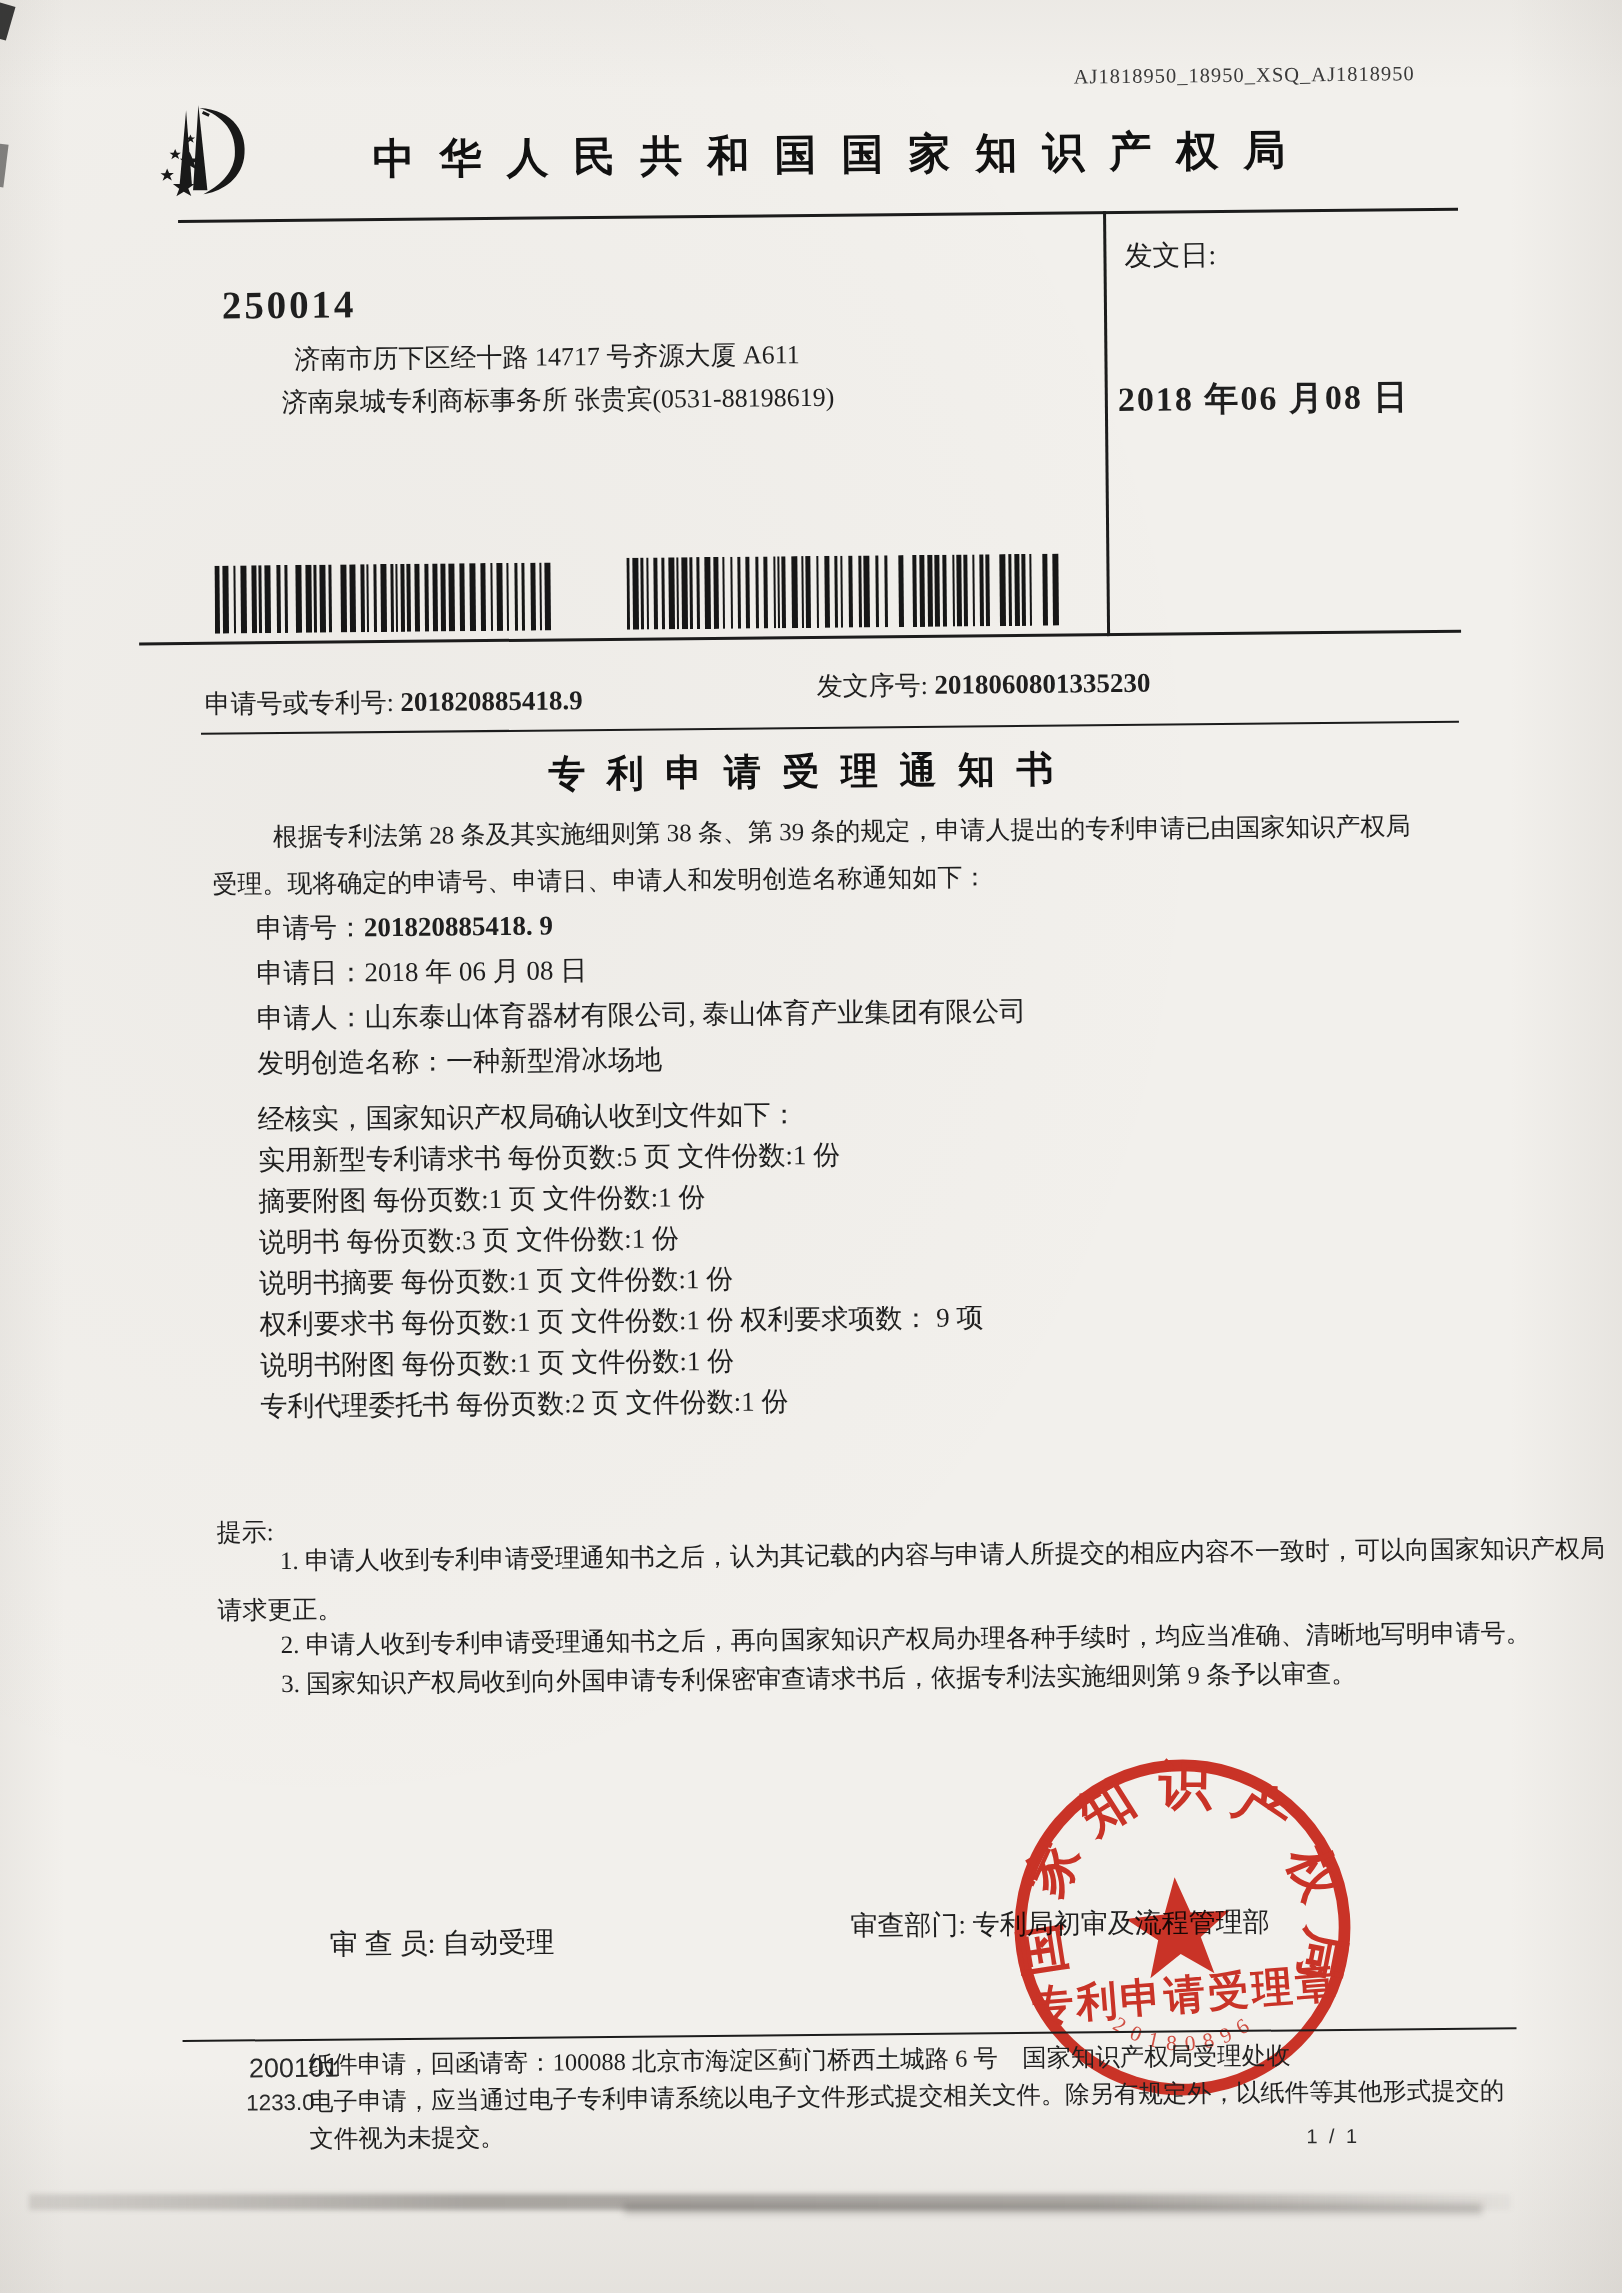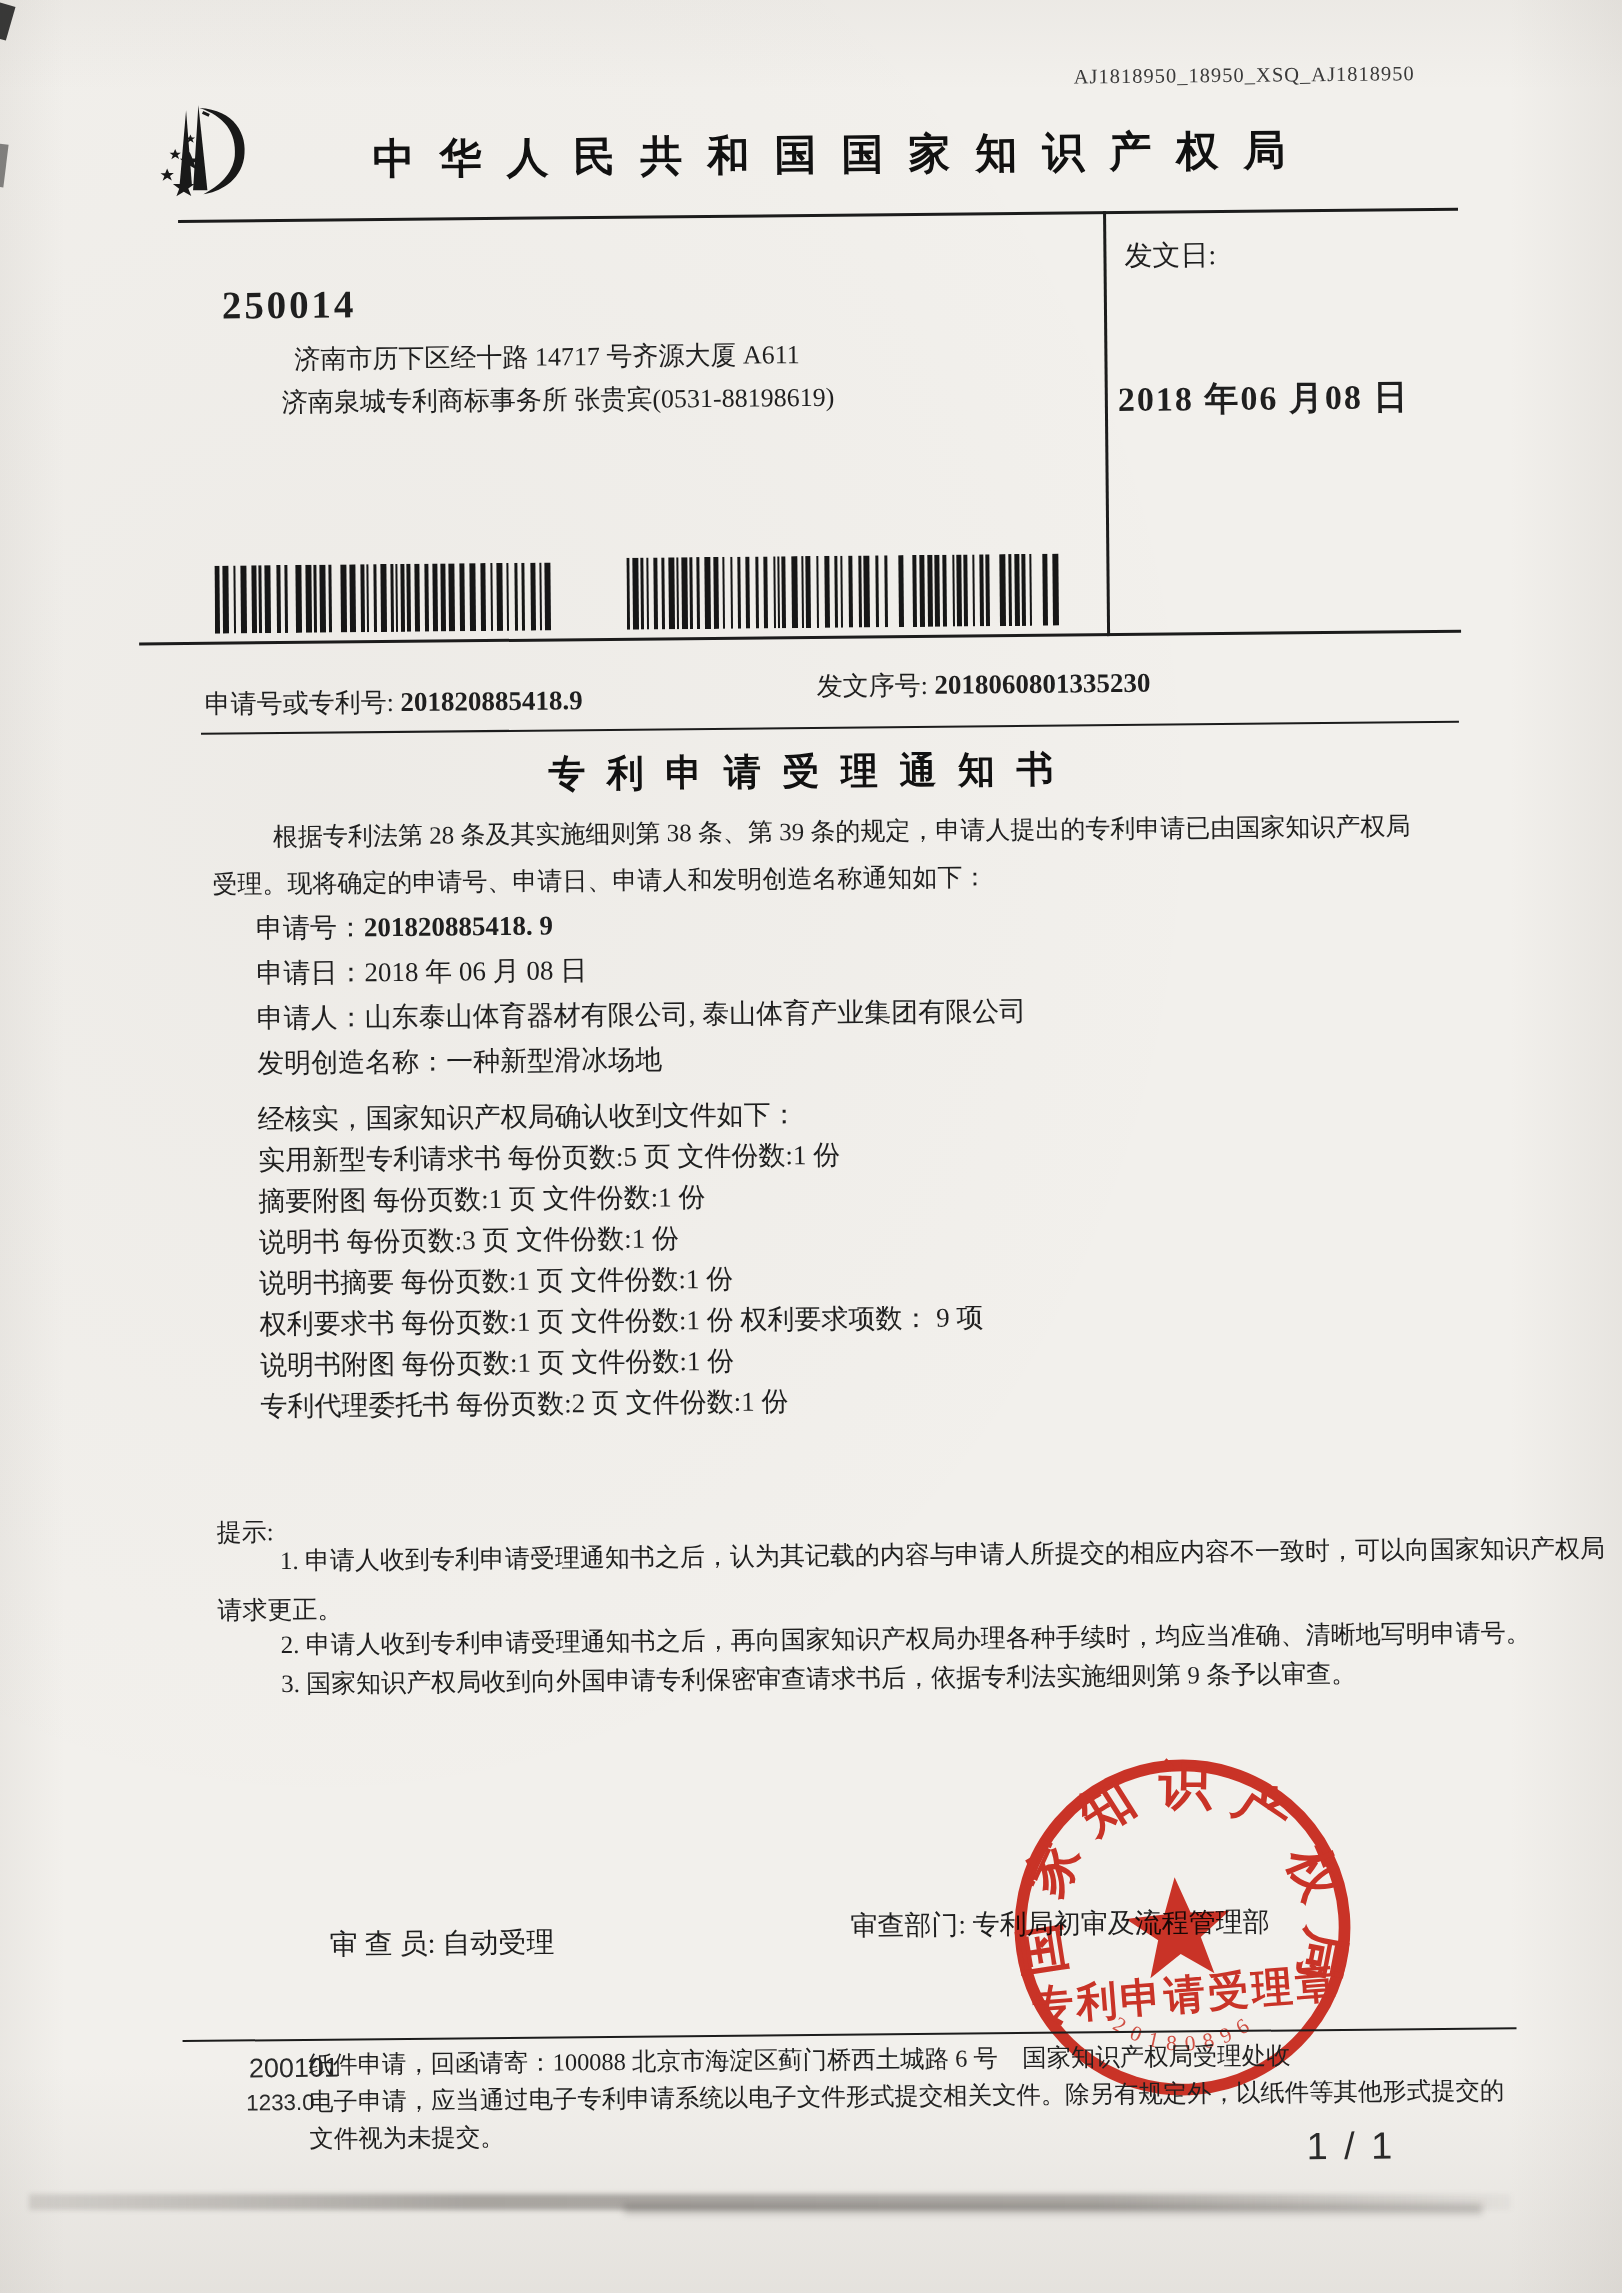--- a/index.html
+++ b/index.html
@@ -131,21 +131,21 @@
         <textPath href="#serPath" startOffset="16">20180896</textPath>
       </text>
     </svg>
 
     <div class="hline" style="left:174px;top:2034px;width:1334px;height:2px;"></div>
     <div class="abs sans" style="left:240px;top:2048px;font-size:27px;color:#2a2a2a;">200101</div>
     <div class="abs sans" style="left:237px;top:2085px;font-size:22.4px;color:#2a2a2a;">1233.0</div>
     <div class="abs" style="left:300px;top:2044px;font-size:24.4px;">纸件申请，回函请寄：100088  北京市海淀区蓟门桥西土城路 6 号　国家知识产权局受理处收</div>
     <div class="abs" style="left:300px;top:2081px;font-size:24.4px;">电子申请，应当通过电子专利申请系统以电子文件形式提交相关文件。除另有规定外，以纸件等其他形式提交的</div>
     <div class="abs" style="left:300px;top:2118px;font-size:24.4px;">文件视为未提交。</div>
-    <div class="abs sans" style="left:1297px;top:2130px;font-size:38px;letter-spacing:2.9px;color:#2a2a2a;">1 / 1</div>
+    <div class="abs sans" style="left:1297px;top:2130px;font-size:20px;letter-spacing:2.9px;color:#2a2a2a;">1 / 1</div>
   </div>
 
   <div class="artifact" style="left:-4.9px;top:3.9px;width:15.6px;height:35px;background:#1a1a1a;transform:rotate(16deg);opacity:.85;"></div>
   <div class="artifact" style="left:-3.9px;top:144px;width:9.8px;height:43px;background:#2a2a2a;transform:rotate(7deg);opacity:.55;"></div>
   <div class="artifact" style="left:29px;top:2194px;width:1482px;height:15.6px;filter:blur(2.9px);
        background:linear-gradient(90deg, rgba(60,55,50,.14), rgba(60,55,50,.38) 30%, rgba(60,55,50,.34) 72%, rgba(60,55,50,.04));"></div>
   <div class="artifact" style="left:624px;top:2204px;width:858px;height:9.8px;filter:blur(3.9px);background:rgba(50,45,40,.22);"></div>
 </div>
 
 

